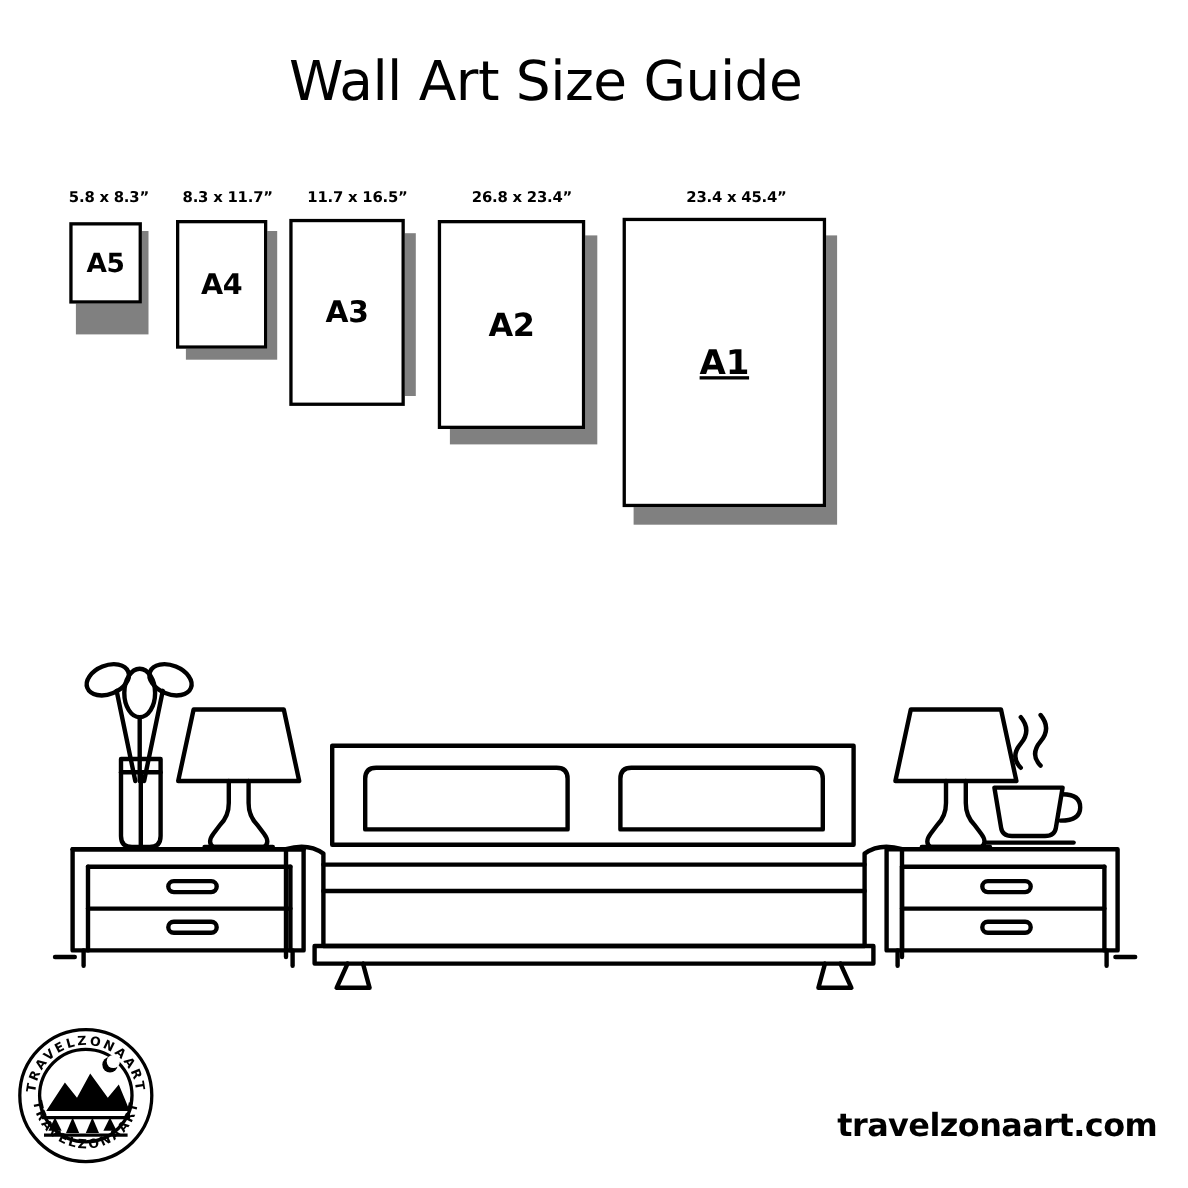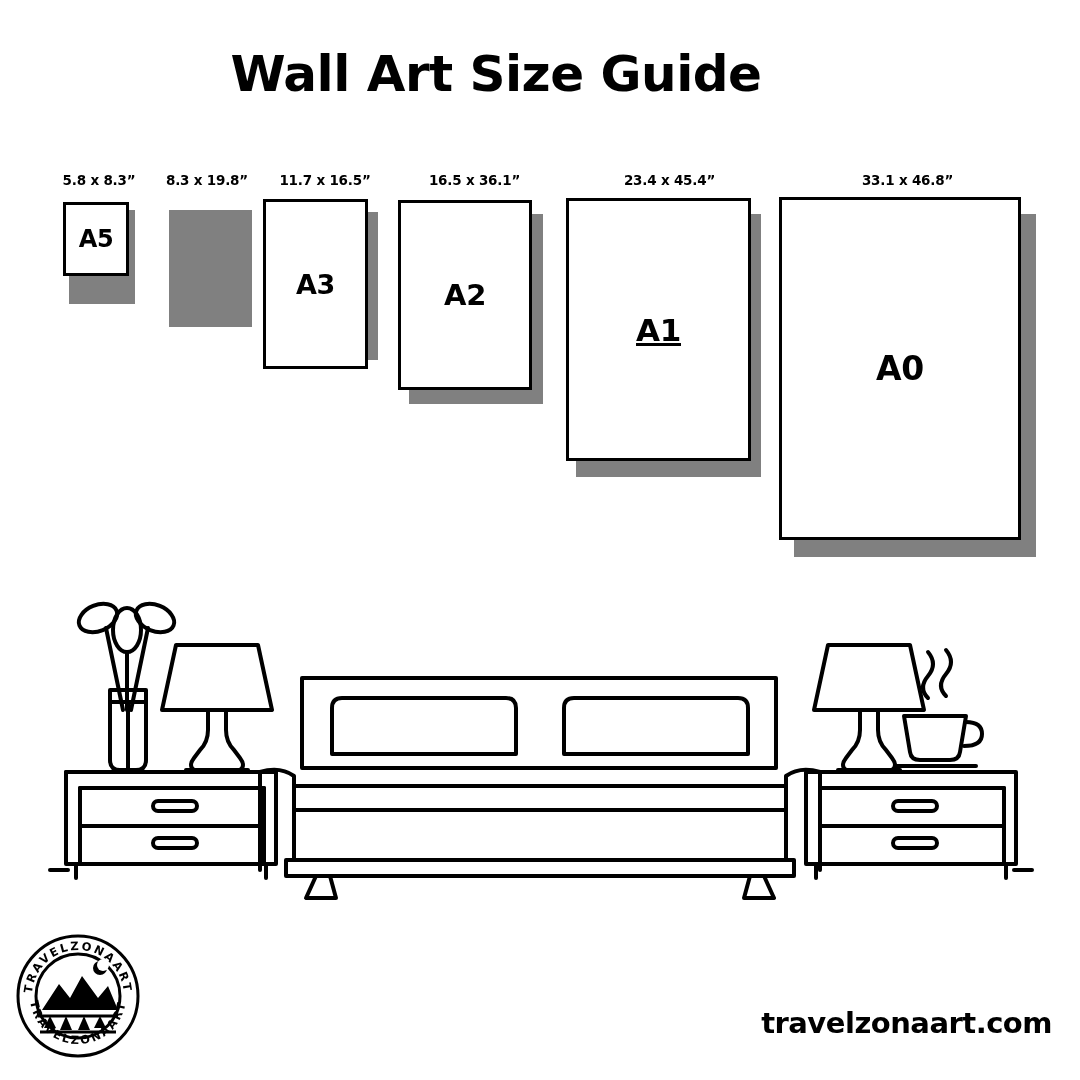--- a/index.html
+++ b/index.html
@@ -17,21 +17,21 @@
   }
 
   
   #title {
     position: absolute;
     top: 47px;
     left: 0;
     width: 992px;
     text-align: center;
     font-size: 50px;
-    font-weight: 700;
+    font-weight: 400;
     letter-spacing: -0.5px;
     line-height: 1.1;
     font-family: "DejaVu Sans", sans-serif;
   }
 
   
   #frames {
     position: absolute;
     left: 0;
     top: 0;
@@ -107,55 +107,51 @@
 
   <div class="frame-group" style="left:55px; top:172px; width:88px; height:130px;">
     <div class="frame-dim" style="top:0;">5.8 x 8.3”</div>
     <div class="frame-shadow" style="left:14px; top:38px; width:66px; height:94px;"></div>
     <div class="frame-box" style="left:8px; top:30px; width:66px; height:74px;">
       <span class="frame-label" style="font-size:24px;">A5</span>
     </div>
   </div>
 
   <div class="frame-group" style="left:152px; top:172px; width:110px; height:160px;">
-    <div class="frame-dim" style="top:0;">8.3 x 19.8”</div>
+    <div class="frame-dim" style="top:0;">8.3 x 11.7”</div>
     <div class="frame-shadow" style="left:17px; top:38px; width:83px; height:117px;"></div>
+    <div class="frame-box" style="left:8px; top:28px; width:83px; height:117px;">
+      <span class="frame-label" style="font-size:26px;">A4</span>
+    </div>
   </div>
 
   <div class="frame-group" style="left:260px; top:172px; width:130px; height:215px;">
     <div class="frame-dim" style="top:0;text-align:center;">11.7 x 16.5”</div>
     <div class="frame-shadow" style="left:13px; top:40px; width:105px; height:148px;"></div>
     <div class="frame-box" style="left:3px; top:27px; width:105px; height:170px;">
       <span class="frame-label" style="font-size:27px;">A3</span>
     </div>
   </div>
 
   <div class="frame-group" style="left:392px; top:172px; width:165px; height:255px;">
-    <div class="frame-dim" style="top:0;">16.5 x 36.1”</div>
+    <div class="frame-dim" style="top:0;">26.8 x 23.4”</div>
     <div class="frame-shadow" style="left:17px; top:42px; width:134px; height:190px;"></div>
     <div class="frame-box" style="left:6px; top:28px; width:134px; height:190px;justify-content:center;">
       <span class="frame-label" style="font-size:29px;">A2</span>
     </div>
   </div>
 
   <div class="frame-group" style="left:562px; top:172px; width:215px; height:330px;">
     <div class="frame-dim" style="top:0;">23.4 x 45.4”</div>
     <div class="frame-shadow" style="left:14px; top:42px; width:185px; height:263px;"></div>
     <div class="frame-box" style="left:4px; top:26px; width:185px; height:263px;text-decoration:underline;">
       <span class="frame-label" style="font-size:31px;">A1</span>
     </div>
   </div>
 
-  <div class="frame-group" style="left:775px; top:172px; width:265px; height:420px;">
-    <div class="frame-dim" style="top:0;">33.1 x 46.8”</div>
-    <div class="frame-shadow" style="left:19px; top:42px; width:242px; height:343px;"></div>
-    <div class="frame-box" style="left:4px; top:25px; width:242px; height:343px;">
-      <span class="frame-label" style="font-size:33px;">A0</span>
-    </div>
-  </div>
 
 </div>
 
 <div id="furniture">
   <svg viewBox="0 0 1024 340" width="1024" height="340" xmlns="http://www.w3.org/2000/svg" fill="none" stroke="#000" stroke-width="4" stroke-linecap="round" stroke-linejoin="round">
 
     <line x1="22" y1="300" x2="40" y2="300"></line>
 
     <line x1="986" y1="300" x2="1004" y2="300"></line>
 

